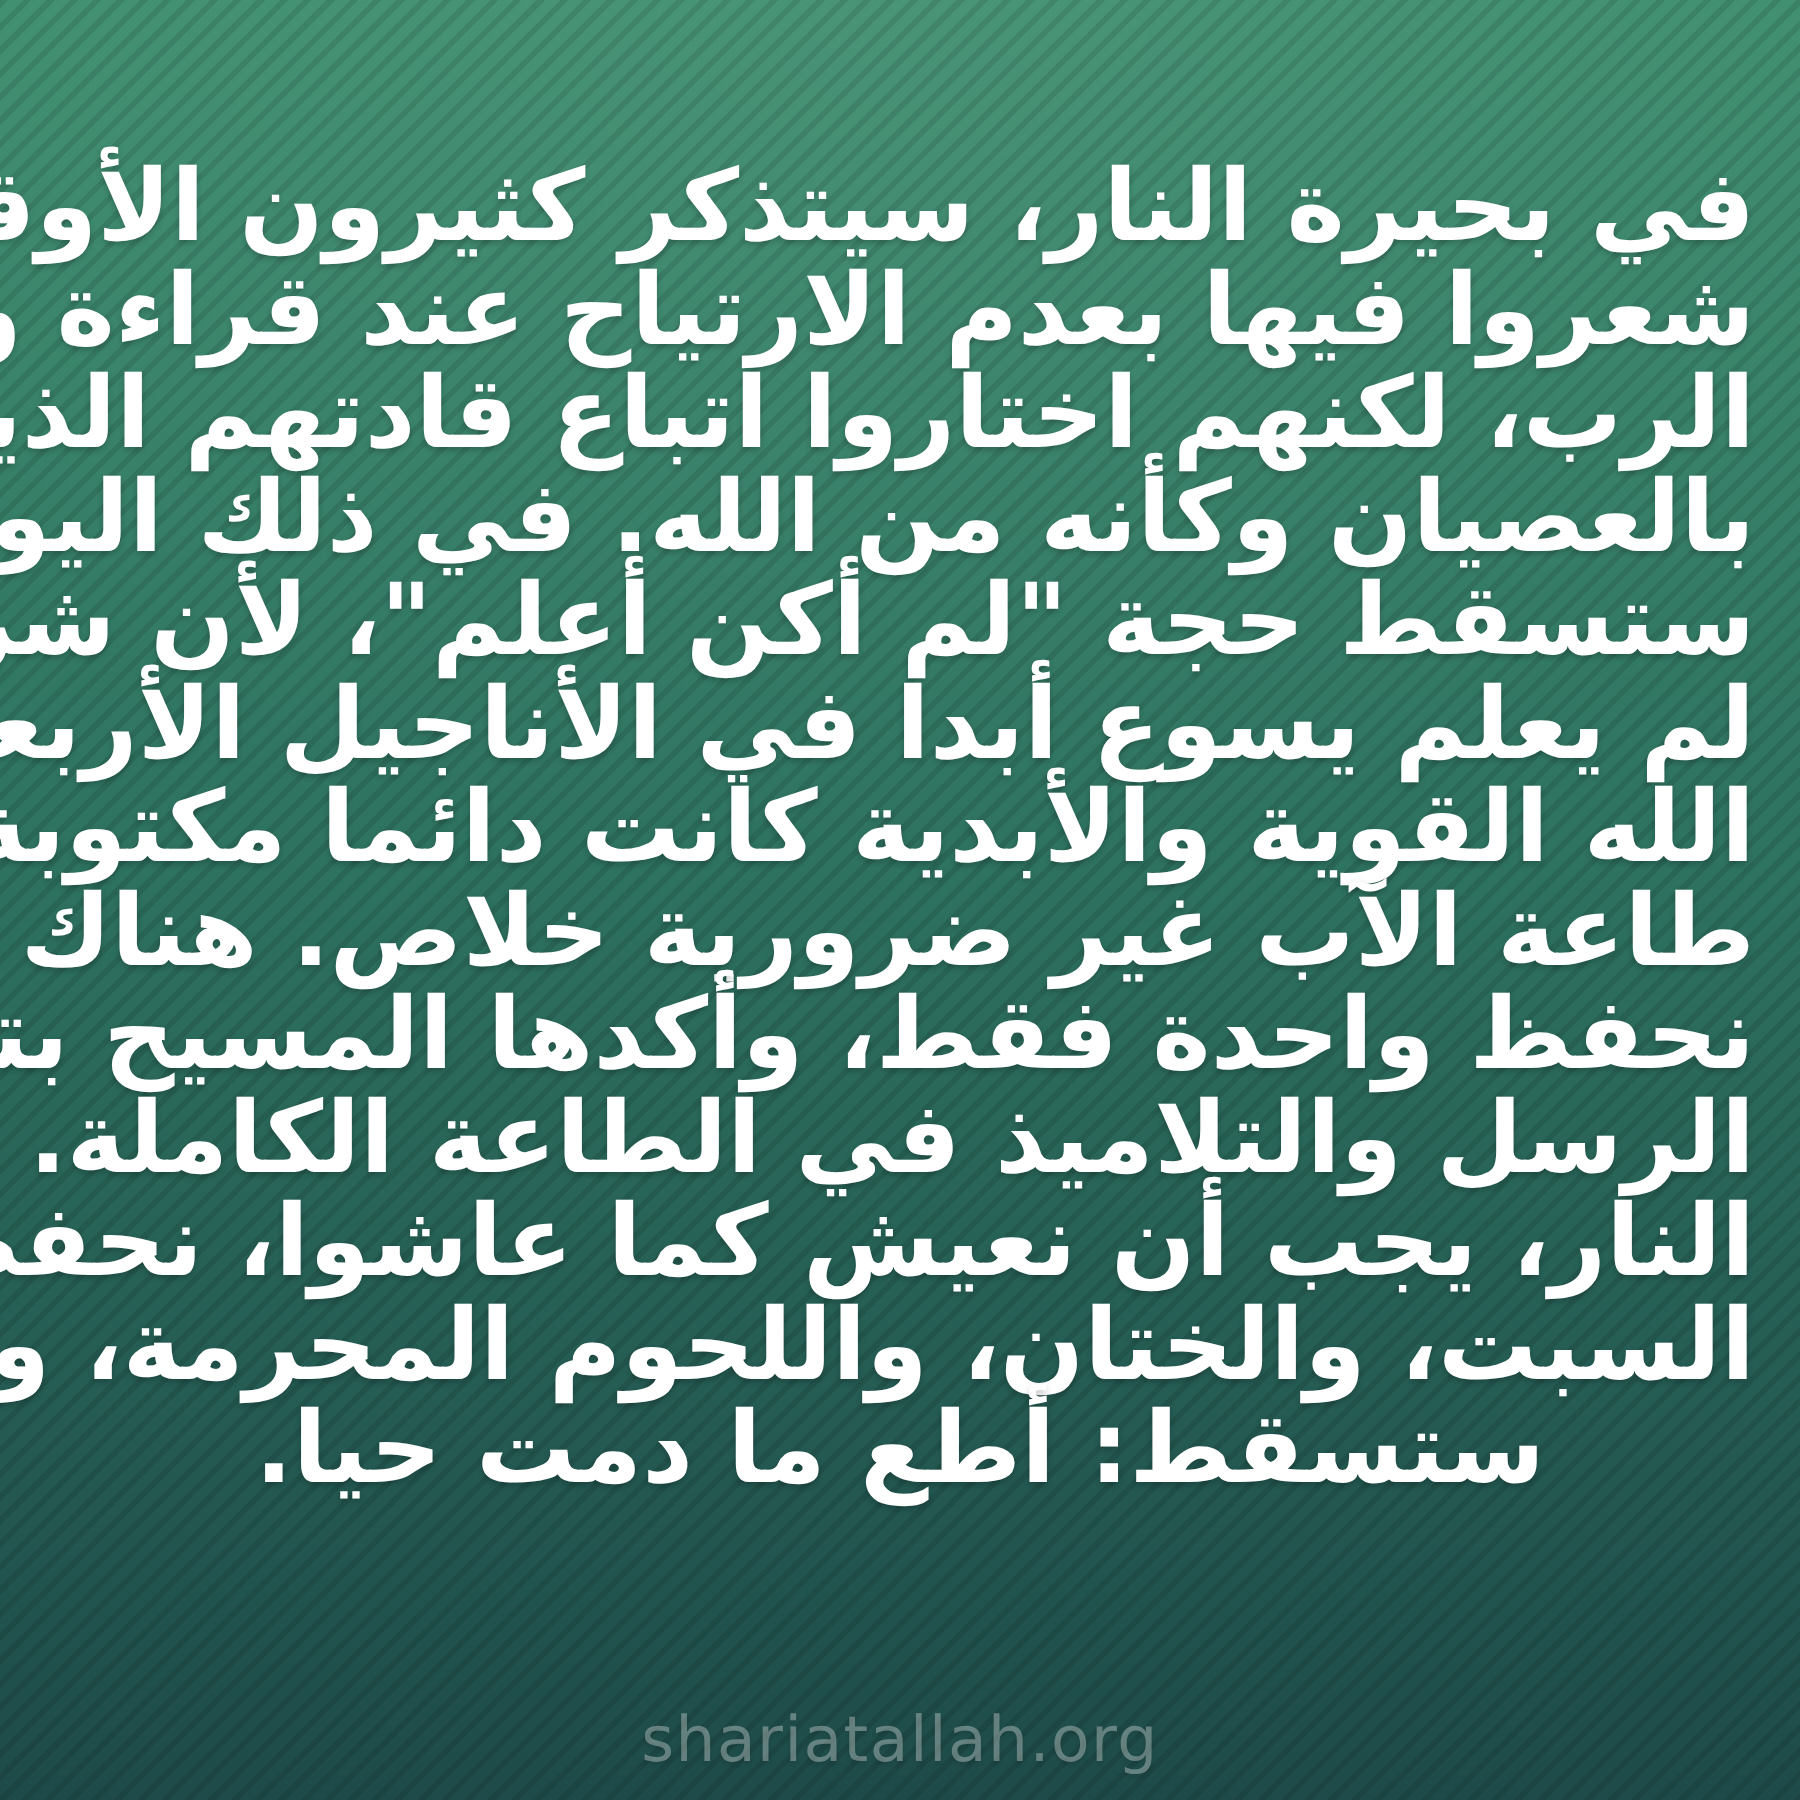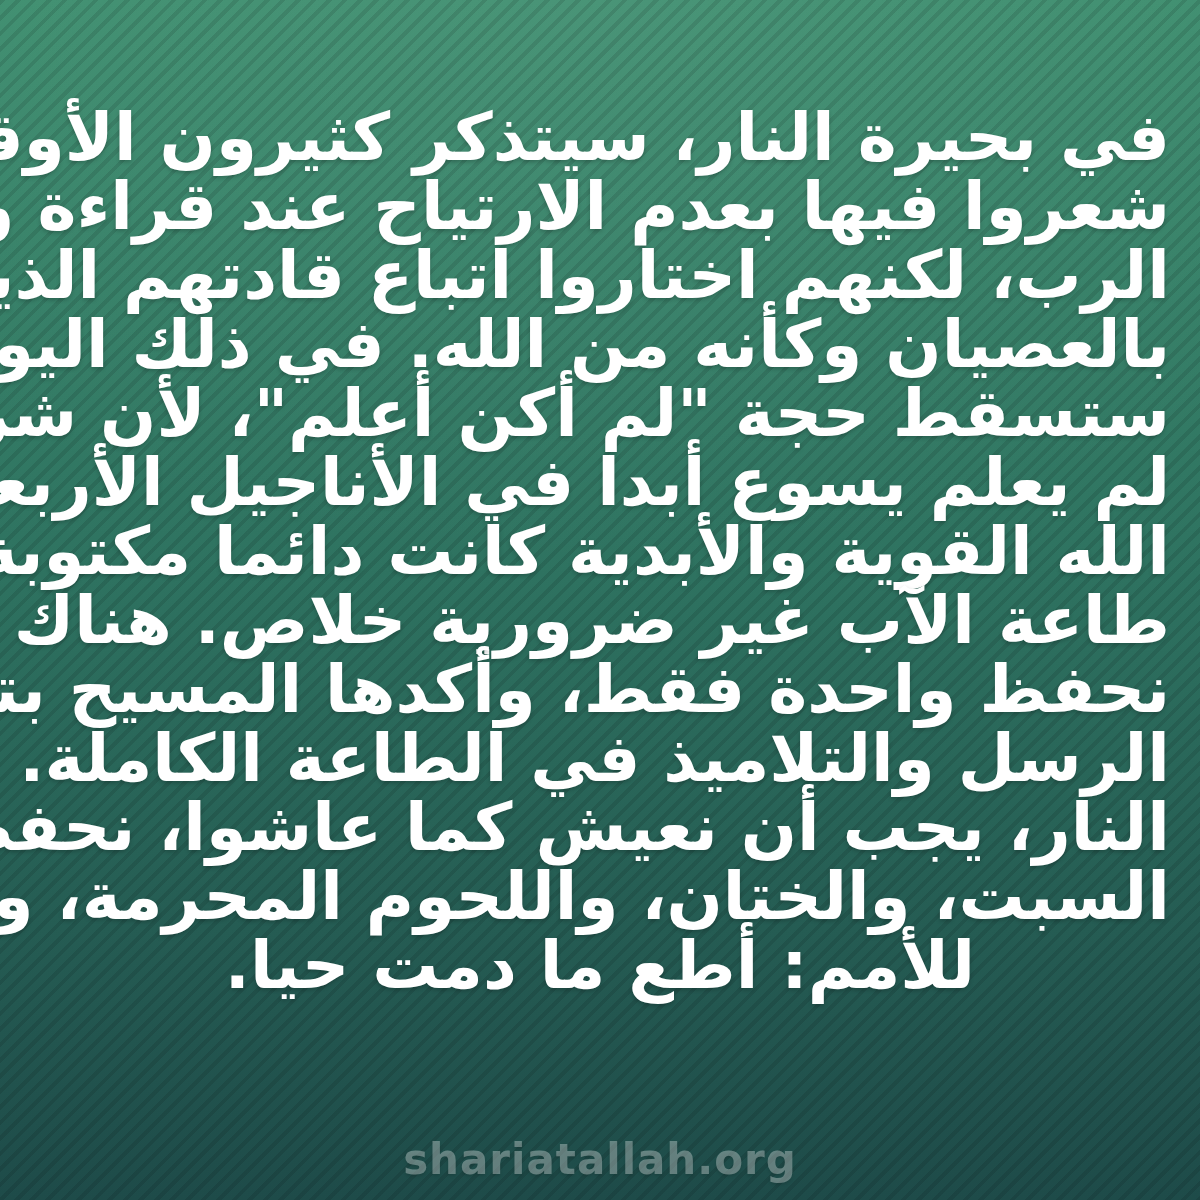--- a/index.html
+++ b/index.html
@@ -37,21 +37,21 @@
     height: 69px;
     white-space: nowrap;
   }
   .watermark {
     position: absolute;
     left: 0;
     right: 0;
     bottom: 16px;
     text-align: center;
     font-family: "DejaVu Sans", sans-serif;
-    font-weight: bold;
+    font-weight: normal;
     font-size: 42px;
     letter-spacing: 1px;
     color: rgba(255,255,255,0.32);
     text-shadow: 0 2px 3px rgba(0,0,0,0.12);
   }
 </style>
 </head>
 <body>
 
 <div class="canvas">
@@ -61,16 +61,16 @@
     <div class="line">الرب، لكنهم اختاروا اتباع قادتهم الذين بشروا</div>
     <div class="line">بالعصيان وكأنه من الله. في ذلك اليوم،</div>
     <div class="line">ستسقط حجة "لم أكن أعلم"، لأن شريعة</div>
     <div class="line">لم يعلم يسوع أبدا في الأناجيل الأربعة أن</div>
     <div class="line">الله القوية والأبدية كانت دائما مكتوبة ومتاحة.</div>
     <div class="line">طاعة الآب غير ضرورية خلاص. هناك خطة</div>
     <div class="line">نحفظ واحدة فقط، وأكدها المسيح بتكوين</div>
     <div class="line">الرسل والتلاميذ في الطاعة الكاملة. فردي أو</div>
     <div class="line">النار، يجب أن نعيش كما عاشوا، نحفظ</div>
     <div class="line">السبت، والختان، واللحوم المحرمة، و tzitzits،</div>
-    <div class="line">للأمم: أطع ما دمت حيا.</div>
+    <div class="line">ستسقط: أطع ما دمت حيا.</div>
   </div>
   <div class="watermark">shariatallah.org</div>
 </div>
 
 </body></html>

